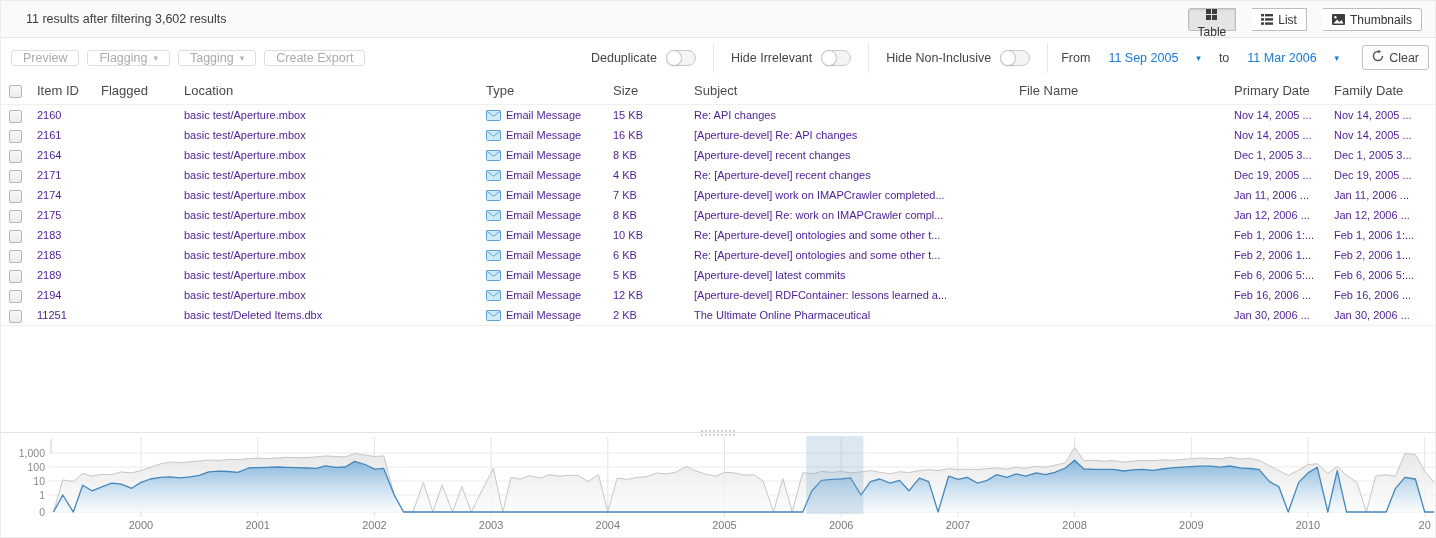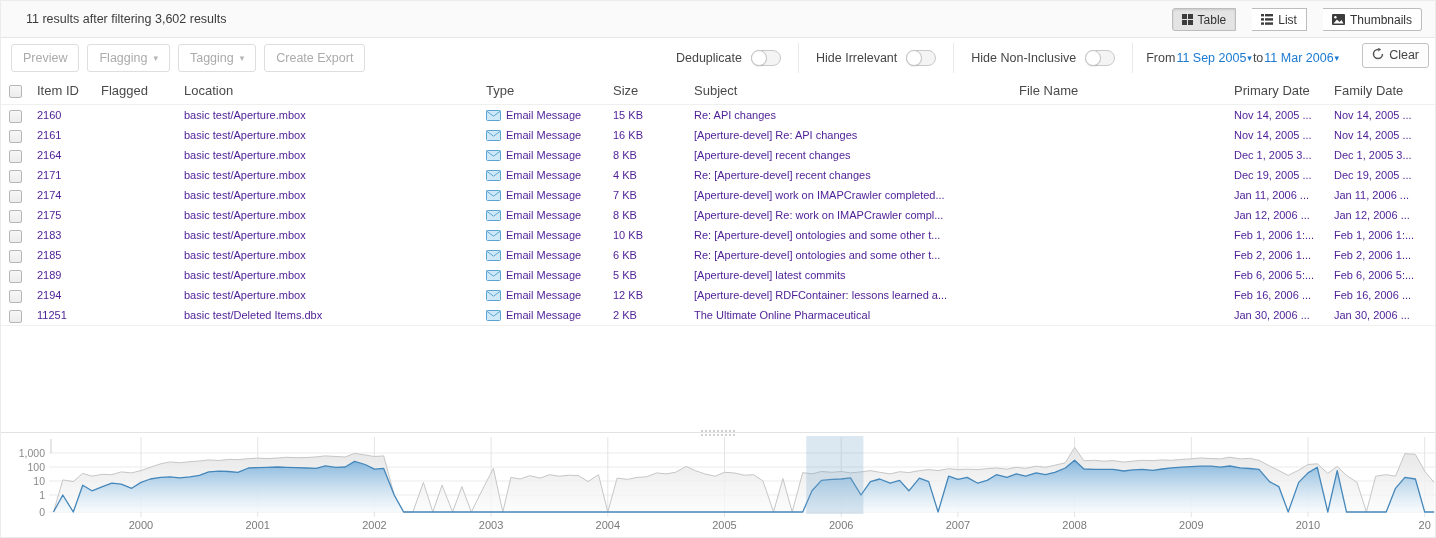--- a/index.html
+++ b/index.html
@@ -16,47 +16,47 @@
     display:flex; align-items:center;
   }
   .results-summary { margin-left:25px; font-size:12.5px; color:#3c3c3c; }
   .view-group { position:absolute; right:13px; top:7px; display:flex; }
   .view-btn {
     display:flex; align-items:center; gap:5px; height:23px; padding:0 9px;
     border:1px solid #bdbdbd; background:#fff; font-size:12px; color:#333;
     cursor:pointer;
   }
   .view-btn + .view-btn { border-left:none;margin-left:16px; }
-  .view-btn:first-child { border-radius:3px 0 0 3px; }
+  .view-btn:first-child { border-radius:3px 0 0 3px;flex-direction:column; }
   .view-btn:last-child { border-radius:0 3px 3px 0; }
   .view-btn.active { background:#e4e4e4; box-shadow:inset 0 1px 2px rgba(0,0,0,.12); }
   .view-btn svg { display:block; }
   
   .toolbar {
     position:absolute; top:38px; left:0; right:0; height:37px;
     display:flex; align-items:center; background:#fff;
   }
   .action-btns { display:flex; gap:8px; margin-left:10px; }
   .tool-btn {
-    height:28px; padding:0 11px; border:1px solid #dedede; border-radius:3px;
+    height:16px; padding:0 11px; border:1px solid #dedede; border-radius:3px;
     background:#fff; color:#ababab; font-size:12.5px; display:flex; align-items:center; gap:6px;
   }
   .caret { font-size:9px; color:#b5b5b5; }
-  .right-controls { margin-left:auto; display:flex; }
+  .right-controls { margin-left:auto; display:flex; align-items:center; }
   .toggle-item { display:flex; align-items:center; gap:9px; padding:0 17px; font-size:12.5px; color:#454545; }
   .switch {
     position:relative; width:30px; height:16px; border:1px solid #c9c9c9; border-radius:9px;
     background:#f4f4f4; cursor:pointer; flex:0 0 auto;
   }
   .switch .knob {
     position:absolute; left:-1px; top:-1px; width:16px; height:16px; border-radius:50%;
     background:#fff; border:1px solid #c4c4c4; box-shadow:0 1px 1px rgba(0,0,0,.08);
   }
   .vdiv { width:1px; height:30px; background:#e9e9e9; }
-  .date-filter { display:flex; align-items:center; gap:1px; padding:0 13px; font-size:12.5px; color:#454545; white-space:nowrap; }
+  .date-filter { display:flex; align-items:center; gap:18px; padding:0 13px; font-size:12.5px; color:#454545; white-space:nowrap; }
   .date-link { color:#1b7ad1; cursor:pointer; }
   .date-caret { color:#1b7ad1; font-size:9px; cursor:pointer; }
   .clear-btn {
     display:flex; align-items:center; gap:5px; height:25px; padding:0 9px; margin-left:10px;
     border:1px solid #c2c2c2; border-radius:3px; background:#fdfdfd; font-size:12.5px; color:#454545; cursor:pointer;
   }
   
   .grid-cols {
     display:grid;
     grid-template-columns:36px 64px 83px 302px 127px 81px 325px 215px 100px auto;

